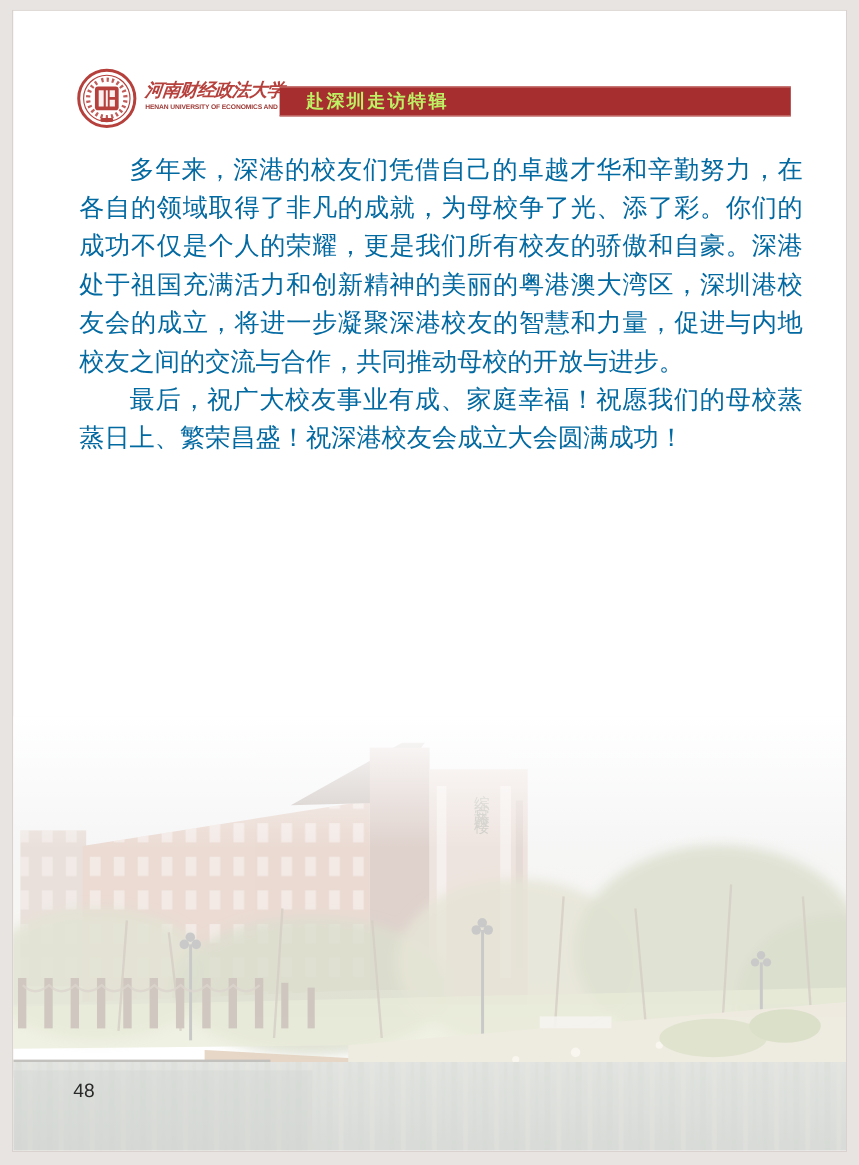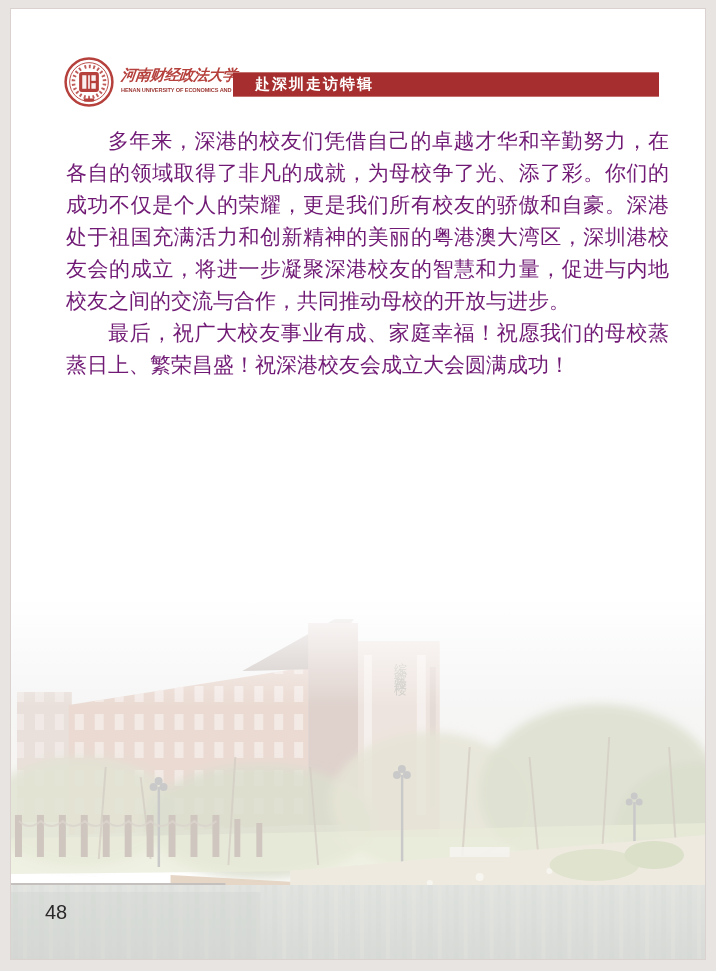--- a/index.html
+++ b/index.html
@@ -30,29 +30,29 @@
     font-size:5.6px; letter-spacing:-0.1px; margin-top:2px;
     color:#9c3834; font-weight:bold; white-space:nowrap;
   }
   .banner {
     position:absolute; left:222px; top:63px; width:426px; height:25px;
     background:#a62e2e;
     border-top:1px solid #c4706d; border-bottom:1px solid #c4706d;
     display:flex; align-items:center;
   }
   .banner-title {
-    color:#ffffff; font-weight:bold; font-size:15px;
+    color:#bef264; font-weight:bold; font-size:15px;
     letter-spacing:2px; padding-left:22px;
     font-family:"Liberation Sans", sans-serif;
   }
   
   .content {
     position:absolute; left:55px; right:36px; top:116px;
     font-family:"Liberation Serif","DejaVu Serif", serif;
-    font-size:21px; line-height:32px; color:#701a75;
+    font-size:21px; line-height:32px; color:#0369a1;
     text-align:justify; text-justify:inter-character;
   }
   .content p { text-indent:2em; margin:0; }
   
   .photo { position:absolute; left:0; right:0; bottom:0; height:362px; }
   .photo svg { width:100%; height:100%; display:block; }
   .photo-fade {
     position:absolute; left:0; right:0; top:0; height:110px;
     background:linear-gradient(#ffffff, rgba(255,255,255,0));
     pointer-events:none;
@@ -63,22 +63,22 @@
     pointer-events:none;
   }
   .building-sign {
     position:absolute; left:380px; top:55px;
     writing-mode:vertical-rl; text-orientation:upright;
     font-family:"DejaVu Serif", serif;
     font-size:13px; letter-spacing:5px;
     color:#7d8a80; opacity:0.38;
   }
   .pagenum {
-    position:absolute; left:34px; top:892px;
-    font-size:20px; color:#2a2a2a; z-index:5;
+    position:absolute; left:50px; top:892px;
+    font-size:16px; color:#2a2a2a; z-index:5;
     font-family:"Liberation Sans", sans-serif;
   }
 </style>
 </head>
 <body>
 
 <div class="page">
 
   <div>
     <svg class="seal" viewBox="0 0 50 50" aria-hidden="true">

